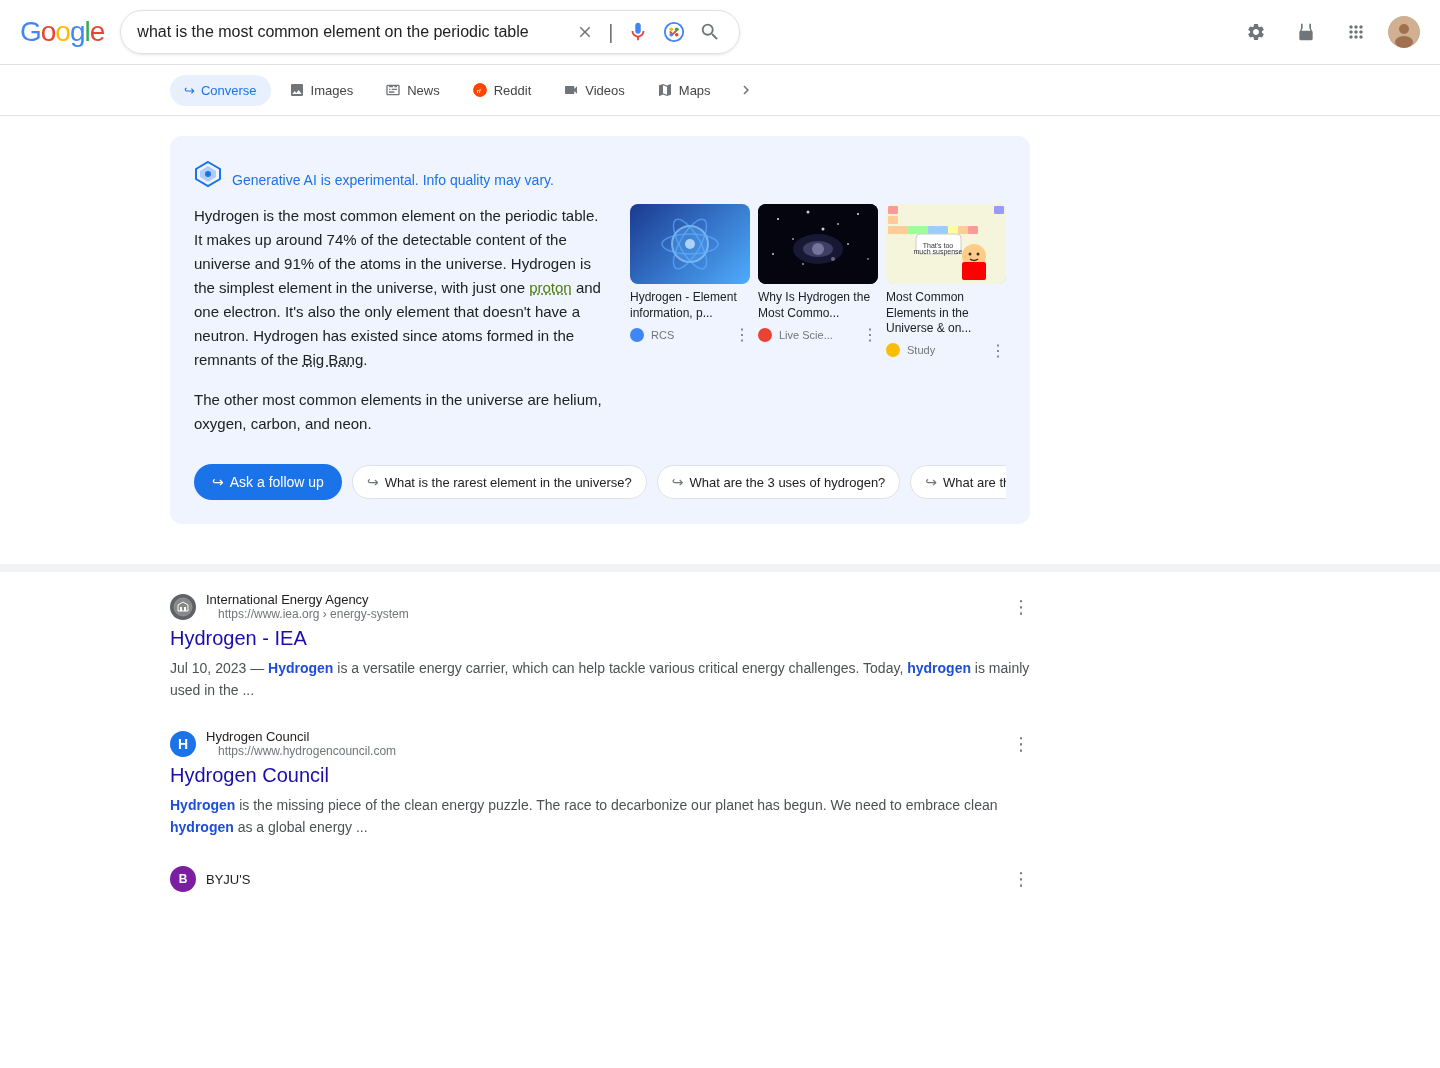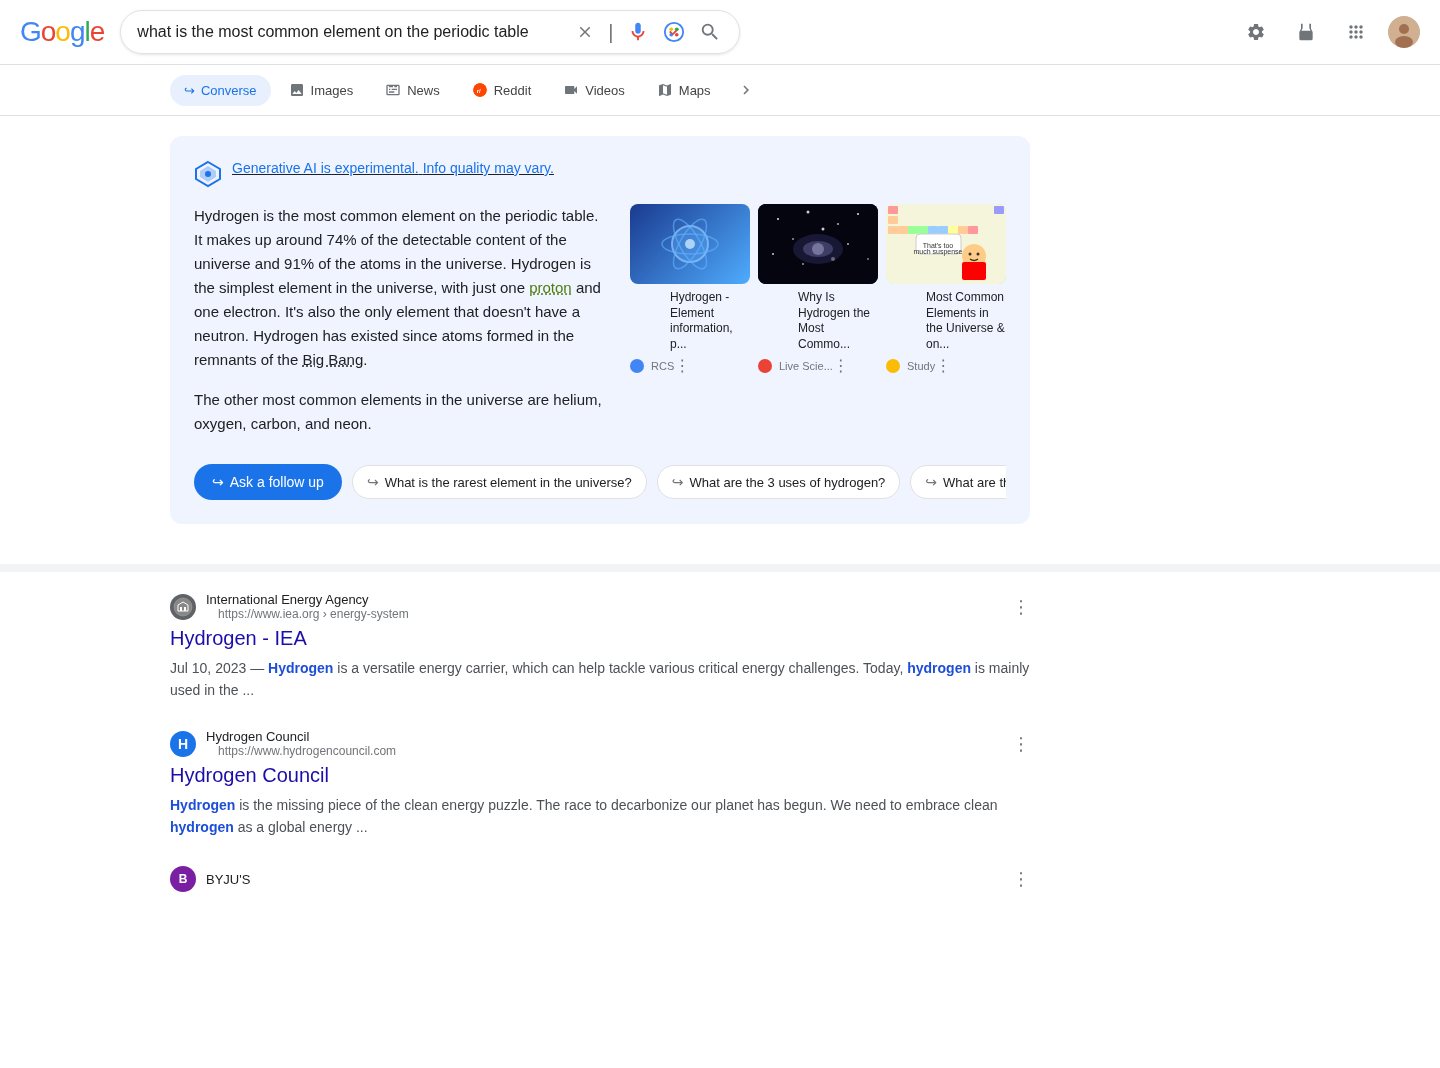--- a/index.html
+++ b/index.html
@@ -142,24 +142,23 @@
 
     
     .ai-box {
       background: #f0f4ff;
       border-radius: 12px;
       padding: 24px;
       margin-bottom: 20px;
     }
     .ai-header {
       display: flex;
-      align-items: flex-start;
+      align-items: flex-end;
       gap: 10px;
       margin-bottom: 16px;
-      text-decoration: underline;
     }
     .ai-icon {
       width: 28px;
       height: 28px;
       display: flex;
       align-items: center;
       justify-content: center;
     }
     .ai-label {
       font-size: 14px;
@@ -200,29 +199,29 @@
       font-size: 24px;
       overflow: hidden;
     }
     .thumb-blue { background: linear-gradient(135deg, #1a3a8f, #4facfe); }
     .thumb-space { background: linear-gradient(135deg, #0a0a1a, #1a1a4a); }
     .thumb-periodic { background: linear-gradient(135deg, #f0f0a0, #90ee90); }
 
     .ai-image-source {
       display: flex;
       align-items: center;
+      justify-content: space-between;
       font-size: 11px;
       color: #70757a;
     }
     .ai-image-title {
       font-size: 12px;
       color: #202124;
       line-height: 1.3;
       margin-bottom: 4px;
-      margin-left: 40px;
     }
     .source-icon {
       width: 14px;
       height: 14px;
       border-radius: 50%;
       display: inline-block;
       margin-right: 3px;
       flex-shrink: 0;
     }
     .source-rcs { background: #4285F4; }

